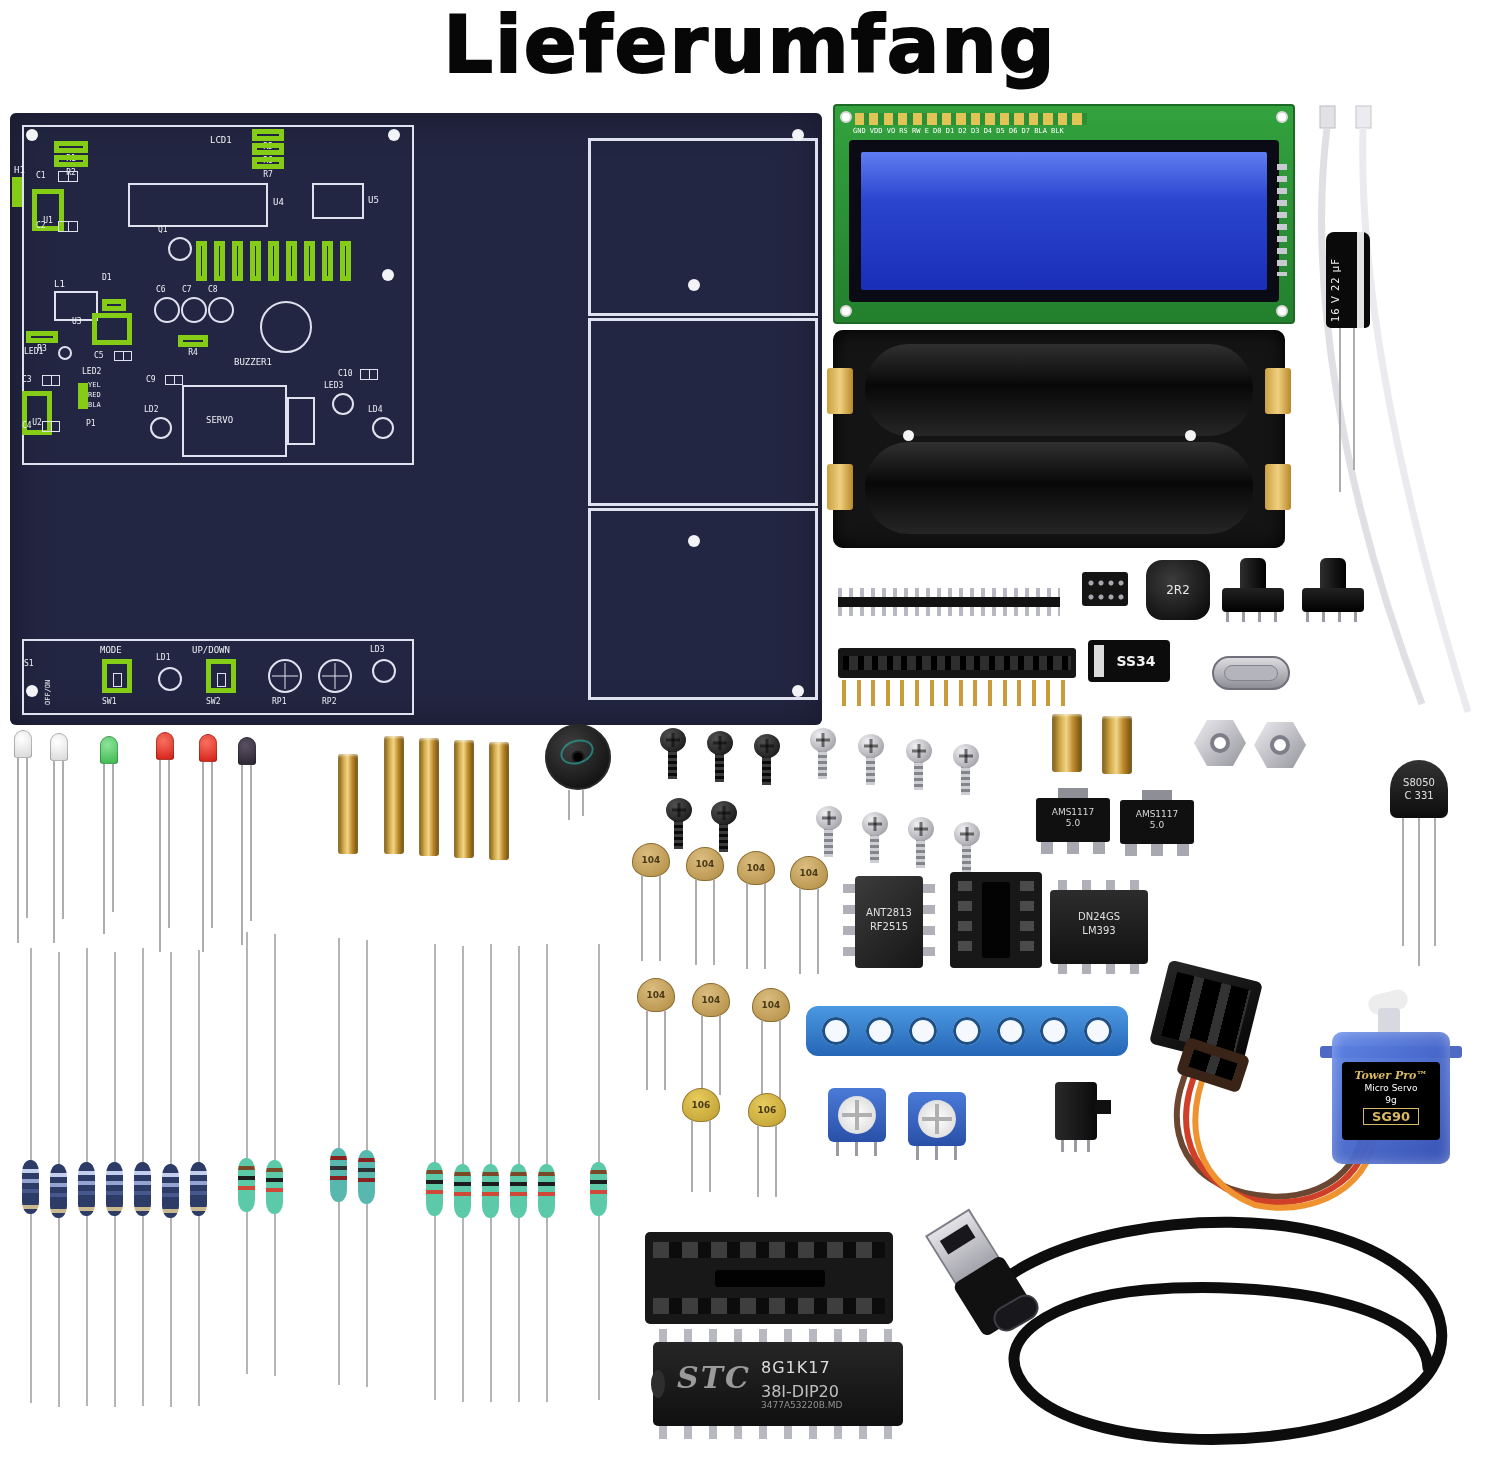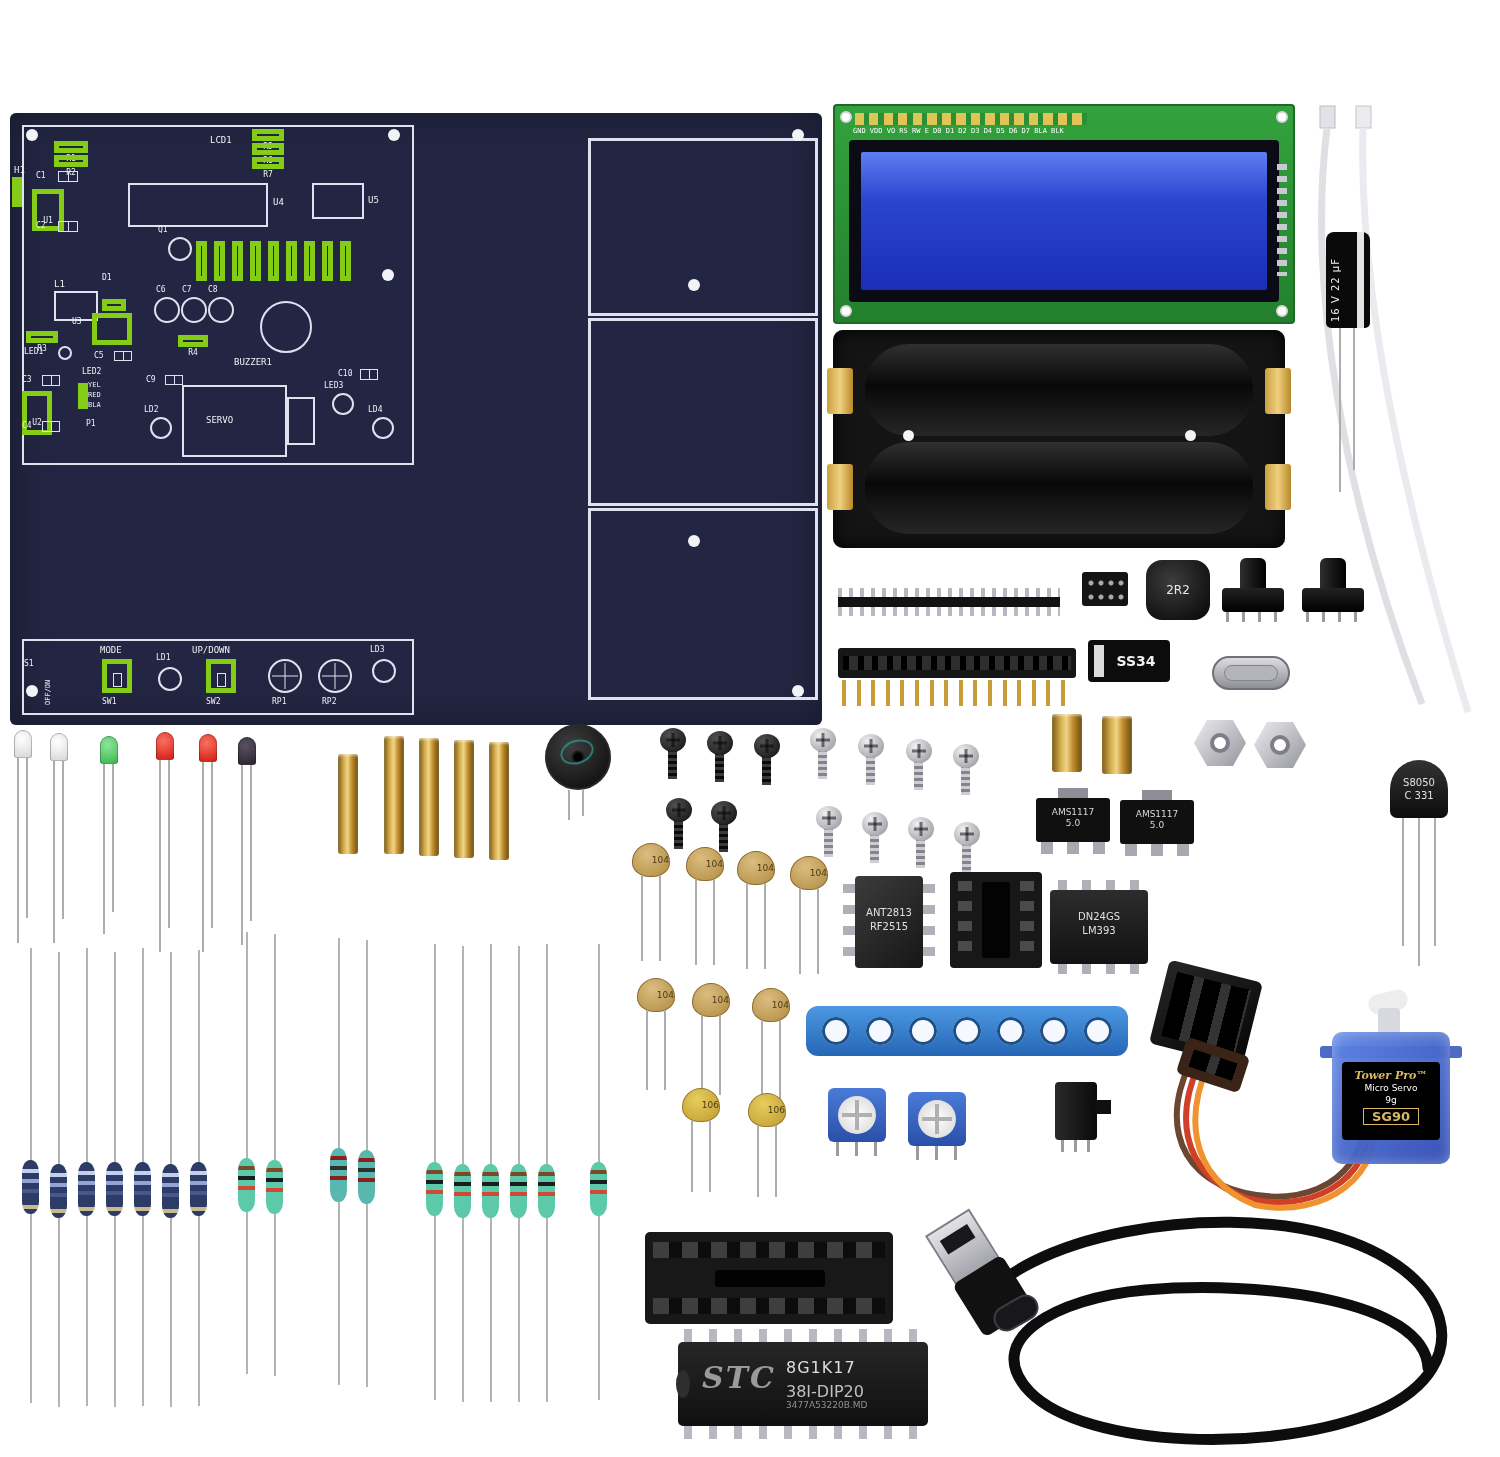--- a/index.html
+++ b/index.html
@@ -32,21 +32,21 @@
 #lcd .pins-r{position:absolute;right:6px;top:58px;width:10px;height:112px;background:repeating-linear-gradient(180deg,#c9c9d2 0 6px,transparent 6px 12px)}
 
 #bat{position:absolute;left:833px;top:330px;width:452px;height:218px;background:#141414;border-radius:10px;box-shadow:inset 0 0 18px #000}
 #bat .bay{position:absolute;left:32px;width:388px;height:92px;border-radius:44px;background:linear-gradient(180deg,#303030,#080808 45%,#262626)}
 #bat .btab{position:absolute;width:26px;height:46px;background:linear-gradient(90deg,#c9a040,#f0d080,#b8882a);border-radius:3px}
 #bat .bdot{position:absolute;width:11px;height:11px;border-radius:50%;background:#f4f4f4}
 
 .lead{position:absolute;width:2px;background:#adadad}
 .led{position:absolute;width:18px}
 .led .head{width:18px;height:28px;border-radius:9px 9px 3px 3px;border:1px solid rgba(0,0,0,.25)}
-.cap-disc{width:38px;height:34px;border-radius:50% 50% 46% 46%/55% 55% 42% 42%;display:flex;align-items:center;justify-content:flex-end;font-size:9px;font-weight:normal;color:#4a3a16}
+.cap-disc{width:38px;height:34px;border-radius:50% 50% 46% 46%/55% 55% 42% 42%;display:flex;align-items:center;justify-content:center;font-size:9px;font-weight:bold;color:#4a3a16}
 .c104{background:radial-gradient(circle at 40% 32%,#dcbd80,#b08c42);border:1px solid #8c6c2e}
 .c106{background:radial-gradient(circle at 40% 32%,#e8cc5e,#bd9c2e);border:1px solid #96782a}
 .screw{position:absolute;width:26px}
 .screw .head{width:26px;height:24px;border-radius:50%;position:relative}
 .screw .head::before{content:"";position:absolute;left:50%;top:50%;width:14px;height:3px;transform:translate(-50%,-50%);background:rgba(0,0,0,.5)}
 .screw .head::after{content:"";position:absolute;left:50%;top:50%;width:3px;height:14px;transform:translate(-50%,-50%);background:rgba(0,0,0,.5)}
 .screw .shaft{width:9px;height:30px;margin:-3px 0 0 8px}
 .screw.black .head{background:radial-gradient(circle at 35% 30%,#505050,#0e0e0e)}
 .screw.black .shaft{background:repeating-linear-gradient(180deg,#0a0a0a 0 3px,#3a3a3a 3px 6px)}
 .screw.silver .head{background:radial-gradient(circle at 35% 30%,#f0f0f2,#8e8e96)}
@@ -128,20 +128,21 @@
 .usba::before{content:"";position:absolute;left:8px;top:10px;right:8px;height:16px;background:#18181c}
 .usba-body{position:absolute;width:58px;height:62px;background:#111;border-radius:7px}
 .usbc-plug{position:absolute;width:48px;height:26px;background:#18181c;border-radius:13px;border:2px solid #3c3c44}
 svg{position:absolute}
 </style>
 </head>
 <body>
 
 <div id="scene">
 
+  <div id="title">Lieferumfang</div>
 
   <div id="pcb">
     <div class="skb2" style="left:12px;top:12px;width:392px;height:340px"></div>
     <div class="skb2" style="left:12px;top:526px;width:392px;height:76px"></div>
     <div class="skb2" style="left:578px;top:25px;width:230px;height:178px;border-width:3px"></div>
     <div class="skb2" style="left:578px;top:205px;width:230px;height:188px;border-width:3px"></div>
     <div class="skb2" style="left:578px;top:395px;width:230px;height:192px;border-width:3px"></div>
     <div class="dot" style="left:16px;top:16px"></div>
     <div class="dot" style="left:378px;top:16px"></div>
     <div class="dot" style="left:782px;top:16px"></div>
@@ -629,21 +630,21 @@
       <div class="wire"></div>
       <div class="body" style="top:218px"></div>
     </div>
 
   <div class="dipsock16" style="left:645px;top:1232px">
     <div class="rowc" style="top:10px"></div>
     <div class="rowc" style="bottom:10px"></div>
     <div class="slot"></div>
   </div>
 
-  <div class="stc" style="left:678px;top:1342px">
+  <div class="stc" style="left:653px;top:1342px">
     <div class="pins" style="top:-13px"></div>
     <div class="pins" style="bottom:-13px"></div>
     <div class="notch"></div>
     <div class="logo">STC</div>
     <div class="p1">8G1K17</div>
     <div class="p2">38I-DIP20</div>
     <div class="p3">3477A53220B.MD</div>
   </div>
 
   <svg style="left:880px;top:1180px" width="620" height="277" viewBox="0 0 620 277">

